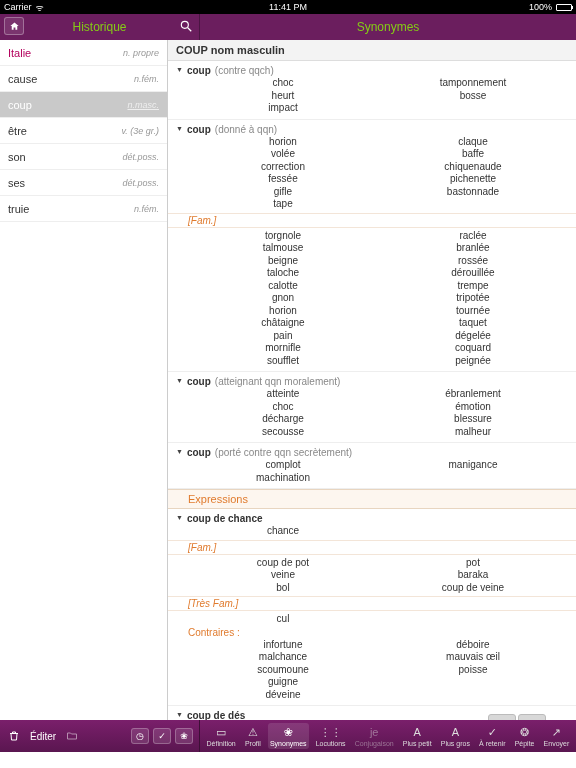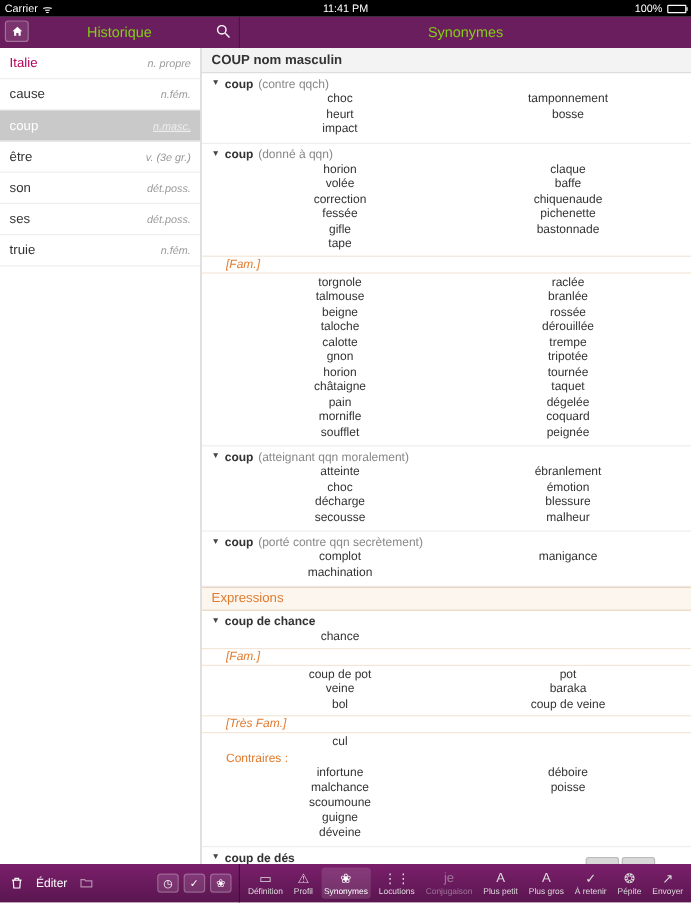--- a/index.html
+++ b/index.html
@@ -37,21 +37,21 @@
   .title-row b { text-transform:uppercase;}
   .sense { border-bottom:1px solid #eee; padding:3px 0 4px 0;}
   .sense-head { padding:1px 8px; font-size:10px; display:flex; align-items:center; gap:4px;}
   .sense-head .tri { font-size:7px; color:#444; display:inline-block; transform:translateY(-1px);}
   .sense-head .kw { font-weight:bold;}
   .sense-head .ctx { color:#888;}
   .syn-cols { display:flex; padding:0 8px 0 20px;text-align:center;}
   .syn-col { flex:1;}
   .syn-col div { line-height:1.25;}
   .register { color:#E07B2E; font-style:italic; padding:1px 8px 1px 20px; border-top:1px solid #f3e5d8; border-bottom:1px solid #f3e5d8; margin:2px 0; font-size:10px;}
-  .section-hdr { color:#E07B2E; background:#fdf6ef; border-top:1px solid #e8d5c0; border-bottom:1px solid #e8d5c0; padding:3px 8px; font-size:11px;}
+  .section-hdr { color:#E07B2E; background:#fdf6ef; border-top:1px solid #e8d5c0; border-bottom:1px solid #e8d5c0; padding:3px 20px; font-size:11px;}
   .contr { color:#E07B2E; padding:1px 16px 1px 20px;}
   
   .pager { position:absolute; bottom:36px; right:30px; display:flex; gap:2px;}
   .pager button { width:28px; height:18px; background:#d8d8d8; border:1px solid #bbb; border-radius:3px; font-size:9px; color:#555; display:flex; align-items:center; justify-content:center;}
   .pager button.disabled { color:#bbb;}
   
   .toolbar { height:32px; background:linear-gradient(#7A1F6B,#5A1650); display:flex; color:#fff; font-size:7px; position:absolute; bottom:16px; left:0; right:0;}
   .toolbar .seg { display:flex; align-items:center; }
   .toolbar .seg.left { width:200px; padding:0 6px; gap:8px; border-right:1px solid #3d0f36;}
   .toolbar .seg.mid { flex:1; justify-content:space-around; padding:0 2px;}
@@ -278,20 +278,21 @@
         <div class="syn-cols">
           <div class="syn-col">
             <div>infortune</div>
             <div>malchance</div>
             <div>scoumoune</div>
             <div>guigne</div>
             <div>déveine</div>
           </div>
           <div class="syn-col">
             <div>déboire</div>
+            <div>mauvais œil</div>
             <div>poisse</div>
           </div>
         </div>
       </div>
       <div class="sense">
         <div class="sense-head">
           <span class="tri">▼</span>
           <span class="kw">coup de dés</span>
         </div>
         <div class="syn-cols">

